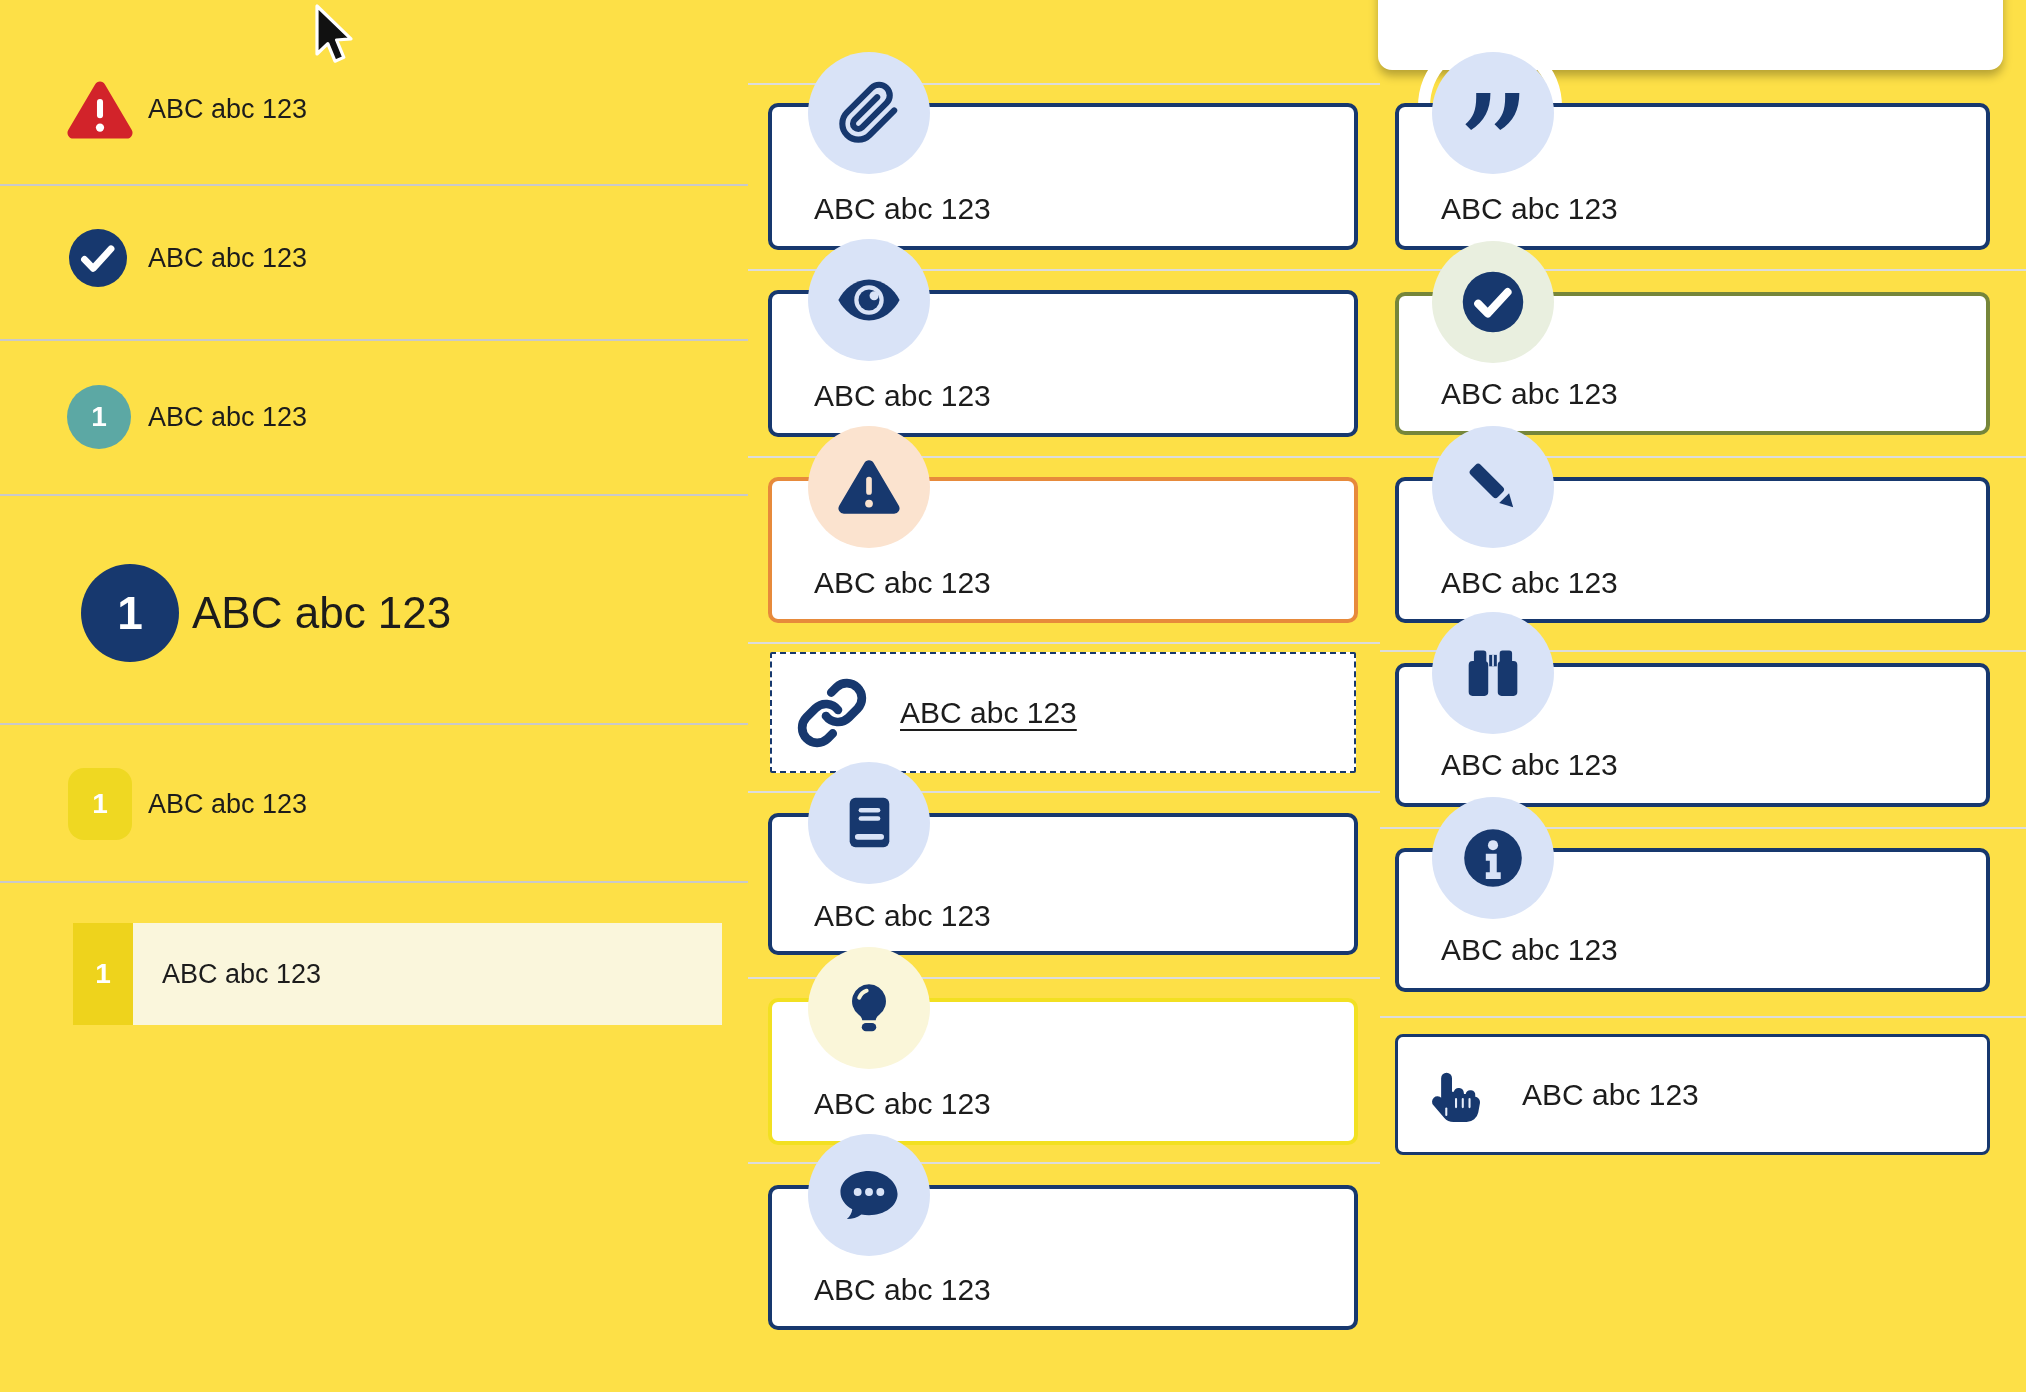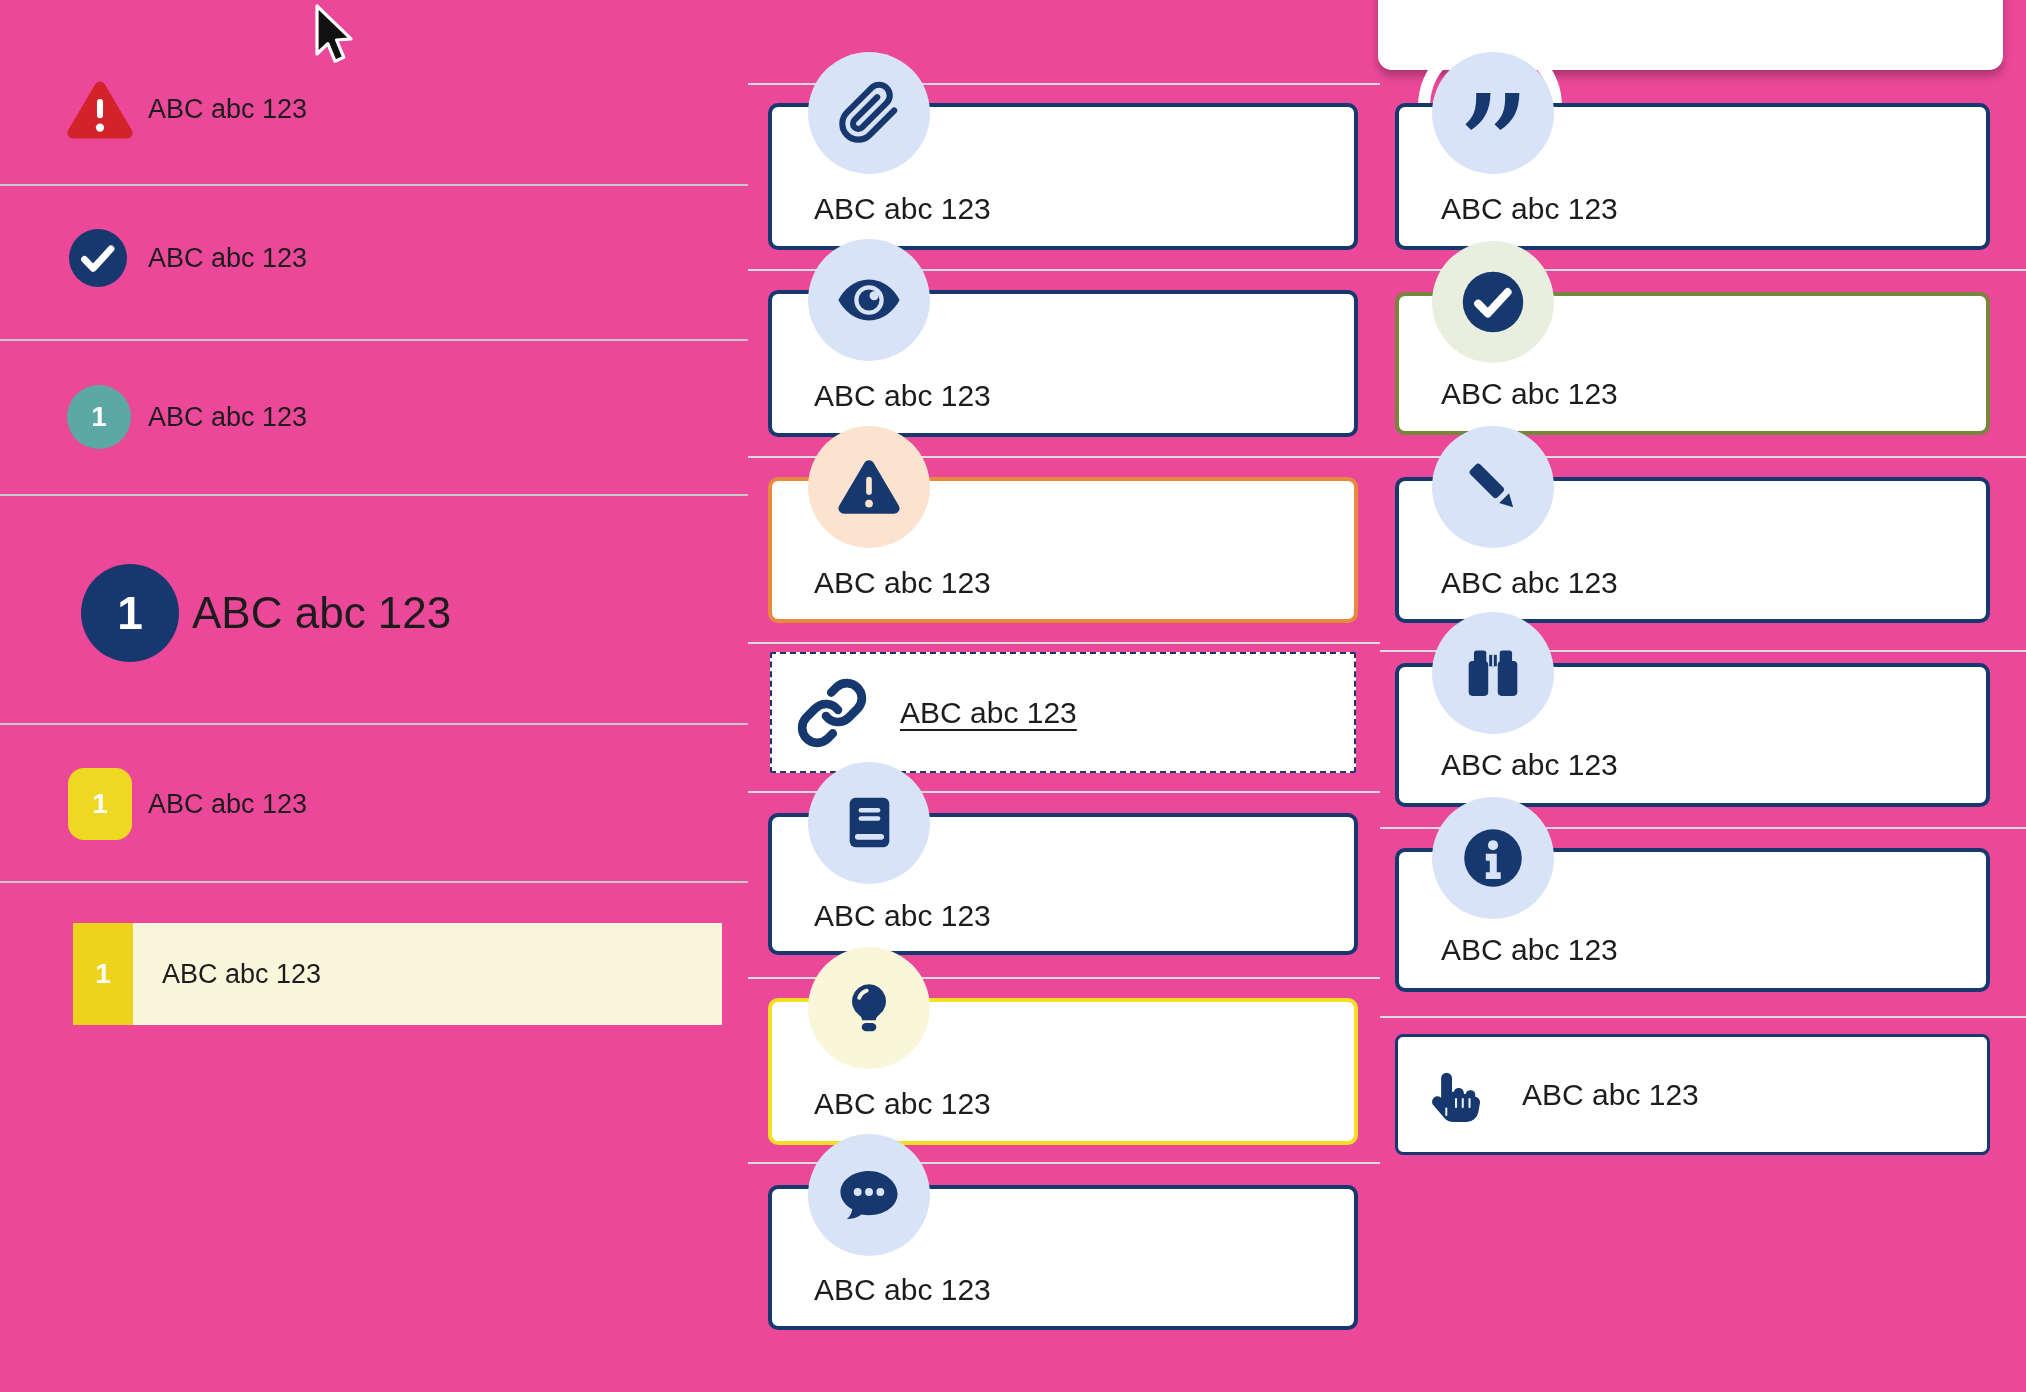--- a/index.html
+++ b/index.html
@@ -1,16 +1,16 @@
 <!DOCTYPE html>
 <html><head>
 <meta charset="utf-8">
 <style>
   html,body{margin:0;padding:0;background:#fff;}
-  #stage{position:relative;width:2026px;height:1392px;background:#ec4899;overflow:hidden;
+  #stage{position:relative;width:2026px;height:1392px;background:#fde047;overflow:hidden;
          font-family:"Liberation Sans","DejaVu Sans",sans-serif;color:#1c1c1c;}
 
   
   .llbl{position:absolute;font-size:27px;line-height:34px;color:#1c1c1c;white-space:nowrap;}
   .biglbl{position:absolute;font-size:44px;line-height:56px;color:#1c1c1c;white-space:nowrap;}
   .clbl{position:absolute;left:42px;font-size:30px;line-height:38px;color:#1c1c1c;white-space:nowrap;}
 
   
   .ldiv{position:absolute;left:0;width:748px;height:2px;background:#c9c9c9;z-index:0;}
   .icn{position:absolute;display:flex;align-items:center;justify-content:center;}

